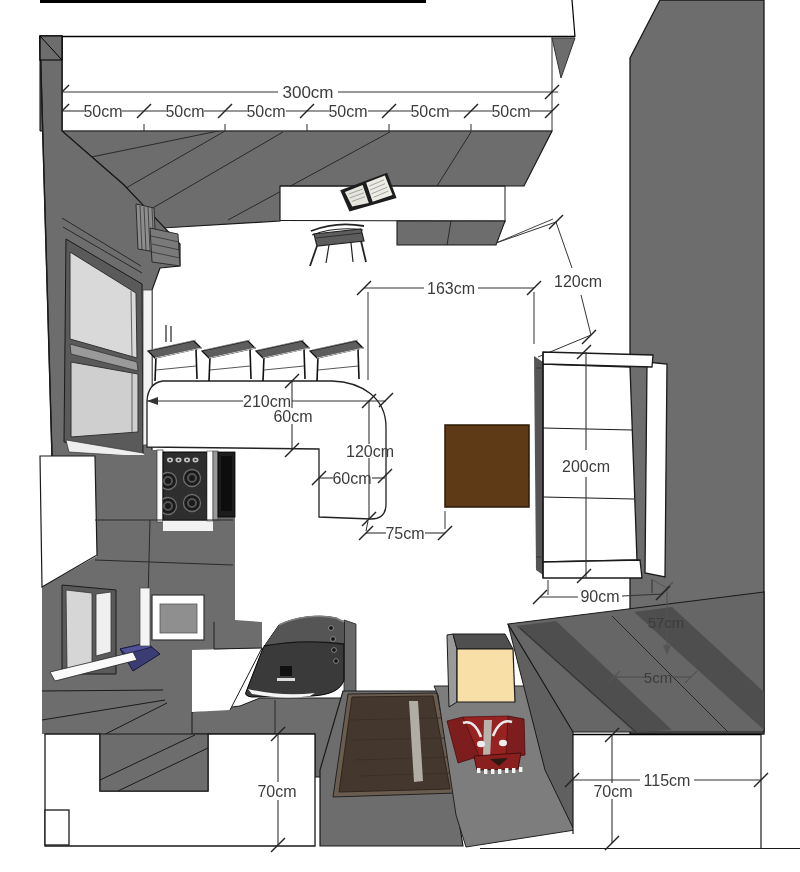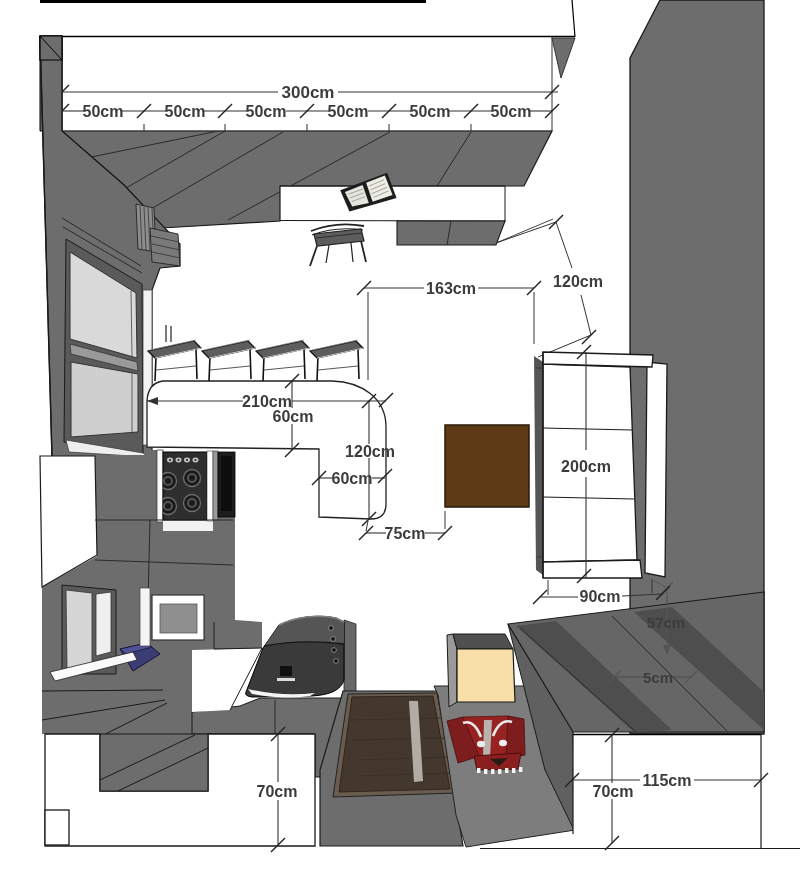--- a/index.html
+++ b/index.html
@@ -1,15 +1,15 @@
 <!DOCTYPE html>
 <html><head><meta charset="utf-8">
 <style>
 html,body{margin:0;padding:0;background:#fff;}
-#c{width:800px;height:872px;position:relative;overflow:hidden;font-weight:bold;}
+#c{width:800px;height:872px;position:relative;overflow:hidden;}
 text{font-family:"Liberation Sans",sans-serif;fill:#3c3c3c;}
 </style></head>
 <body>
 <div id="c">
 <svg width="800" height="872" viewBox="0 0 800 872" xmlns="http://www.w3.org/2000/svg">
 <defs>
 <g id="tk">
           <line x1="-7" y1="7" x2="7" y2="-7" stroke="#222" stroke-width="1.5"></line>
         </g>
 <g id="tkg">

